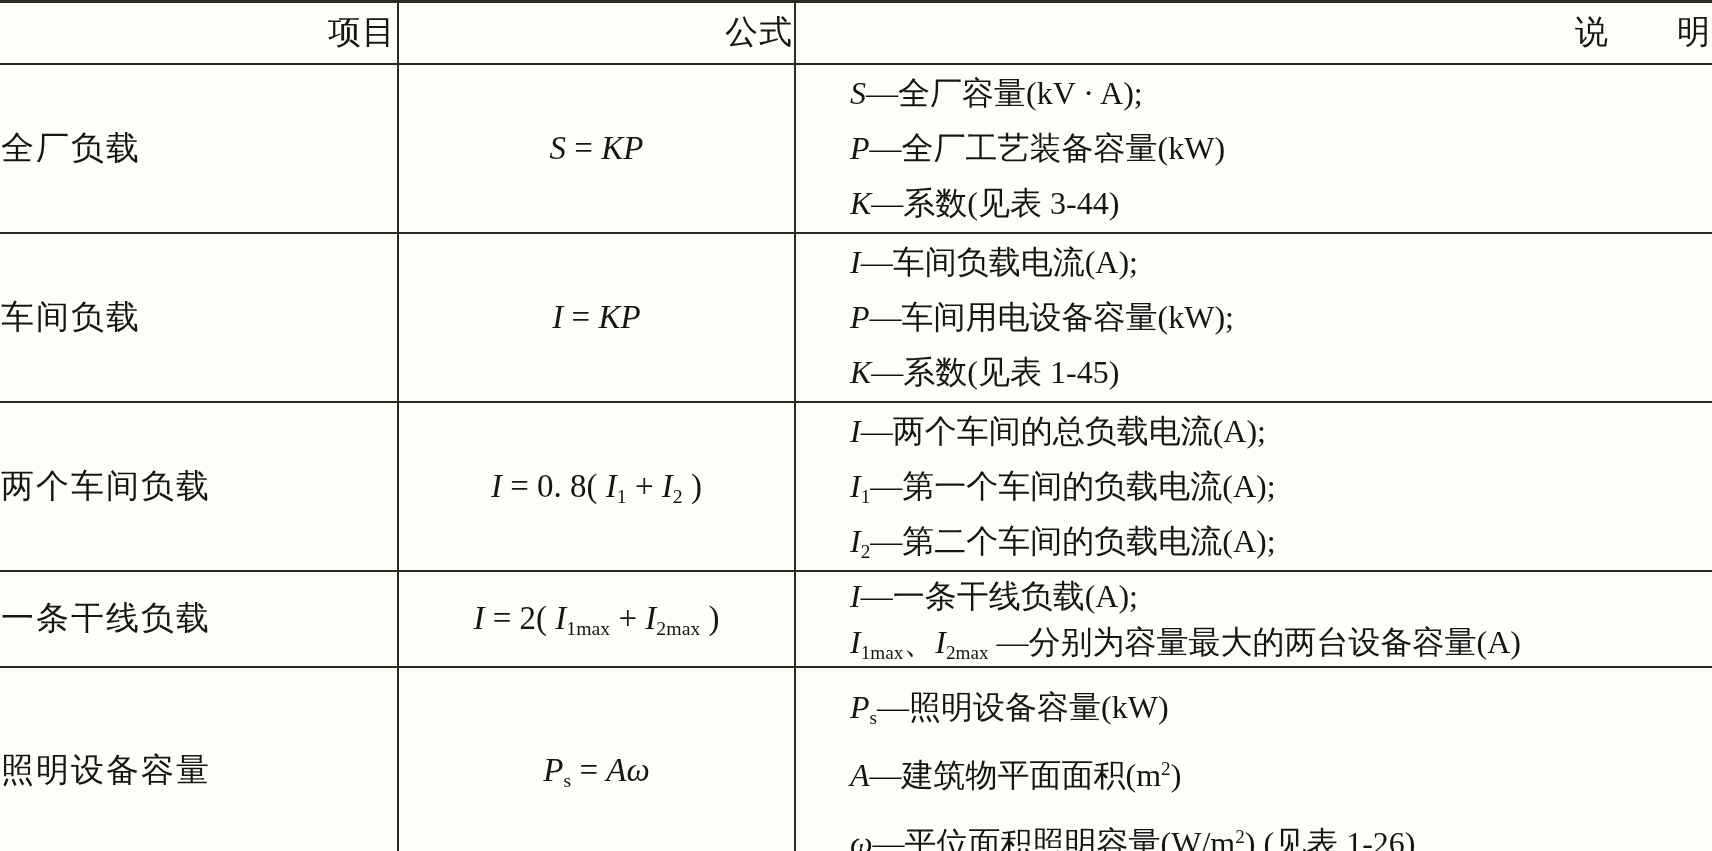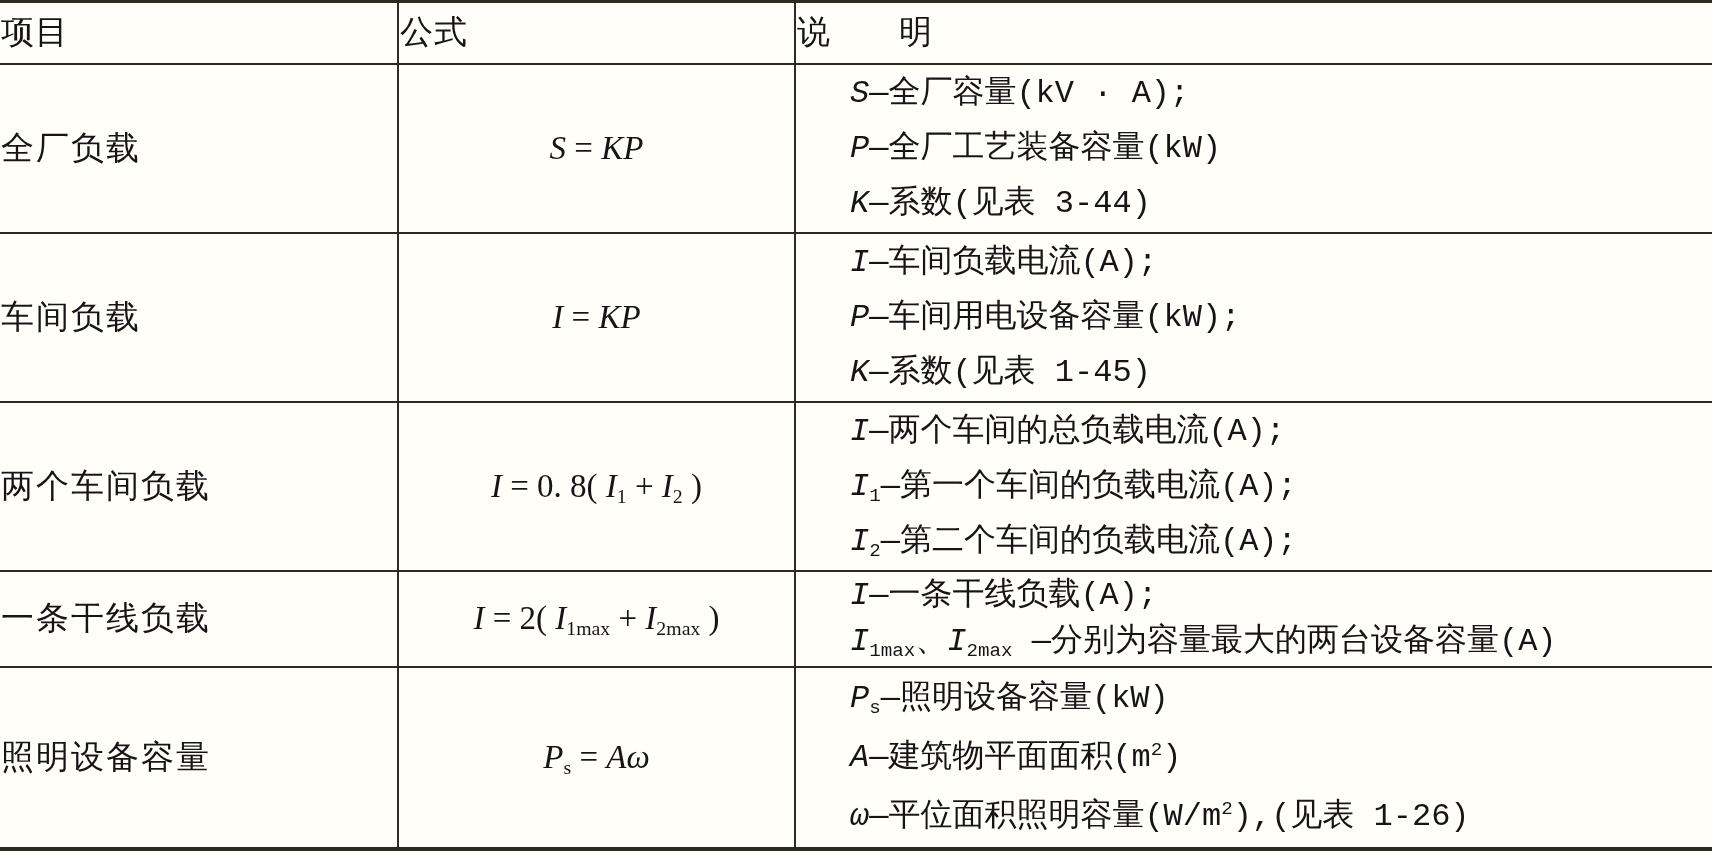--- a/index.html
+++ b/index.html
@@ -32,21 +32,21 @@
     box-sizing:border-box;
     font-weight:normal;
     vertical-align:middle;
   }
   
   .c2,.c3{border-left:2px solid var(--border);}
   
   tr.hrow th{border-bottom:2px solid var(--border);}
   tr.r1 td,tr.r2 td,tr.r3 td,tr.r4 td{border-bottom:2px solid var(--border);}
 
-  tr.hrow th{height:62px;font-size:33px;text-align:left;letter-spacing:1px;font-family:Liberation Serif, serif;}
+  tr.hrow th{height:62px;font-size:33px;text-align:right;letter-spacing:1px;font-family:Liberation Serif, serif;}
   tr.r1 td{height:163px;}
   tr.r2 td{height:165px;}
   tr.r3 td{height:166px;}
   tr.r4 td{height:94px;}
   tr.r5 td{height:177px;}
 
   td.item-cell{
     text-align:left;
     font-size:33px;
     letter-spacing:2px;
@@ -54,28 +54,27 @@
   td.formula-cell{
     text-align:center;
     font-size:33px;
     white-space:pre-wrap;
     margin-top:32px;
   }
   td.note-cell{
     padding-left:54px;
     padding-right:10px;
     font-size:32px;
-    font-family:Liberation Mono, monospace;
   }
   .note-line{
     line-height:55px;
     white-space:pre-wrap;
   }
   tr.r4 .note-line{line-height:46px;}
-  tr.r5 .note-line{line-height:59px;}
+  tr.r5 .note-line{line-height:59px;margin-top:9px;}
 
   .var{font-style:italic;}
   sub{
     font-size:0.60em;
     font-style:normal;
     vertical-align:-0.30em;
     line-height:0;
     letter-spacing:0;
   }
   sup{

